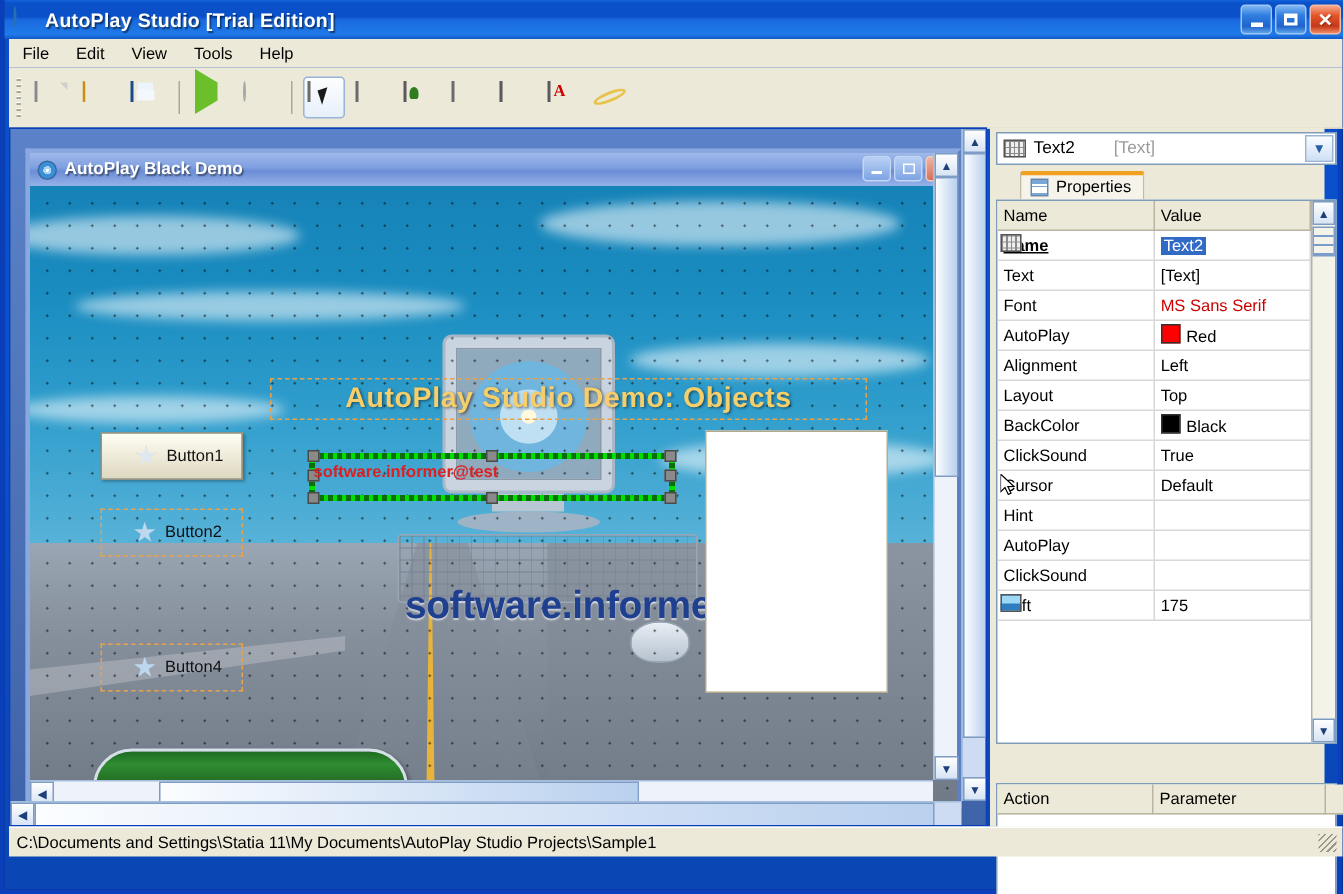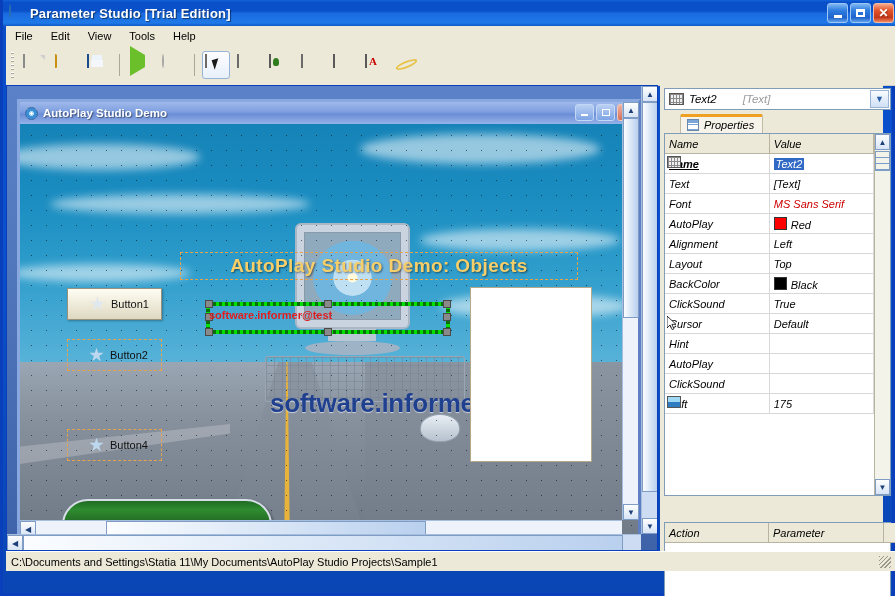--- a/index.html
+++ b/index.html
@@ -150,21 +150,21 @@
   .sel-text{position:absolute;left:3px;top:7px;font-size:11px;color:#e02020;font-weight:bold;white-space:nowrap;}
 
   
   .vsb{position:absolute;right:0;top:0;width:16px;bottom:16px;background:#eef3fb;border-left:1px solid #a6bede;box-sizing:border-box;}
   .hsb{position:absolute;left:0;bottom:0;height:16px;right:16px;background:#eef3fb;border-top:1px solid #a6bede;box-sizing:border-box;}
   .sb-arrow{width:16px;height:16px;background:linear-gradient(180deg,#fdfefe,#d7e4f5);border:1px solid #7f9dc4;box-sizing:border-box;
       display:flex;align-items:center;justify-content:center;color:#1d3f7a;font-size:8px;}
   .sb-thumb{background:linear-gradient(90deg,#fbfdff,#b9d0ee);border:1px solid #7f9dc4;box-sizing:border-box;}
 
   
-  .rpanel{position:absolute;left:657px;top:85px;width:223px;height:466px;background:#ece9d8;font-style:italic;}
+  .rpanel{position:absolute;left:657px;top:85px;width:223px;height:466px;background:#ece9d8;}
   .combo{position:absolute;left:4px;top:3px;width:227px;height:22px;background:#fff;border:1px solid #7f9db9;box-sizing:border-box;display:flex;align-items:center;}
   .combo .ci{width:15px;height:12px;margin-left:4px;margin-right:5px;background:#efefef;border:1px solid #555;box-sizing:border-box;
       background-image:repeating-linear-gradient(90deg,#8a8a8a 0 1px,transparent 1px 3px),repeating-linear-gradient(180deg,#8a8a8a 0 1px,transparent 1px 4px);}
   .combo .cn{font-size:11.5px;color:#000;}
   .combo .ct{font-size:11.5px;color:#9a9a9a;margin-left:26px;}
   .combo .carrow{position:absolute;right:1px;top:1px;width:19px;height:18px;
       background:linear-gradient(180deg,#fafcff,#cfe0f5);border:1px solid #9ab5d4;box-sizing:border-box;
       display:flex;align-items:center;justify-content:center;color:#2a5fa8;font-size:9px;}
 
   .tabrow{position:absolute;left:20px;top:29px;width:227px;height:19px;}
@@ -205,21 +205,21 @@
       background-image:repeating-linear-gradient(135deg,#9a968a 0 1px,transparent 1px 3px);}
   .cursor-arrow{position:absolute;left:664px;top:316px;width:10px;height:14px;z-index:50;}
 </style>
 </head>
 <body>
 
 <div id="app">
 
   <div class="titlebar">
     <span class="tlicon"><span class="cd-glyph"></span></span>
-    <span class="titletext">Parameter Studio [Trial Edition]</span>
+    <span class="titletext">AutoPlay Studio [Trial Edition]</span>
     <div class="tbtns">
       <div class="tbtn">
           <span class="min-g"></span>
         </div>
       <div class="tbtn">
           <span class="max-g"></span>
         </div>
       <div class="tbtn close">
           <i>✕</i>
         </div>
@@ -275,21 +275,21 @@
         <span class="ic"><span class="ic-ie"></span></span>
       </div>
   </div>
 
   <div class="designer">
     <div class="designer-inner"></div>
 
     <div class="mdi">
       <div class="mdi-title">
         <span class="cd"></span>
-        <b>AutoPlay Studio Demo</b>
+        <b>AutoPlay Black Demo</b>
         <div class="mdi-btns">
           <div class="mdib">
               <span style="width:7px;height:2px;background:#fff;margin-top:5px;"></span>
             </div>
           <div class="mdib">
               <span style="width:8px;height:7px;border:1px solid #fff;box-sizing:border-box;"></span>
             </div>
           <div class="mdib cl">
               <i style="color:#fff;font-size:10px;font-style:normal;">✕</i>
             </div>

